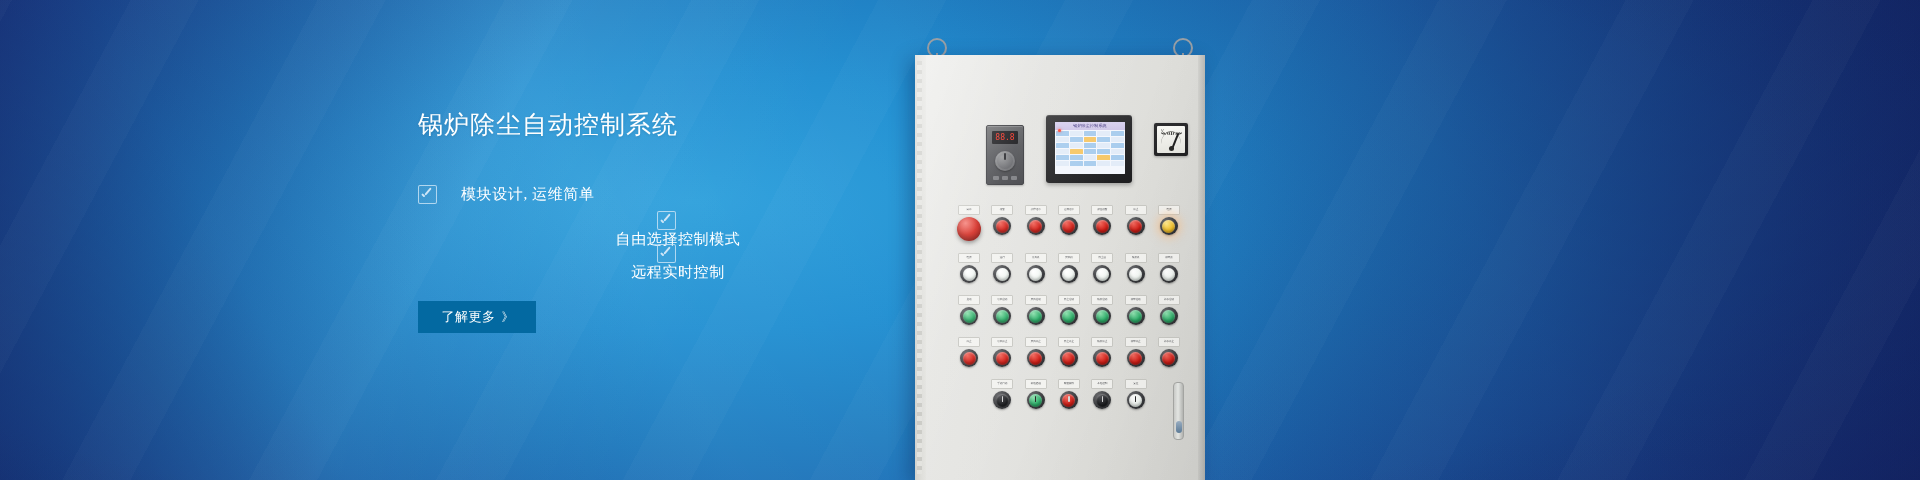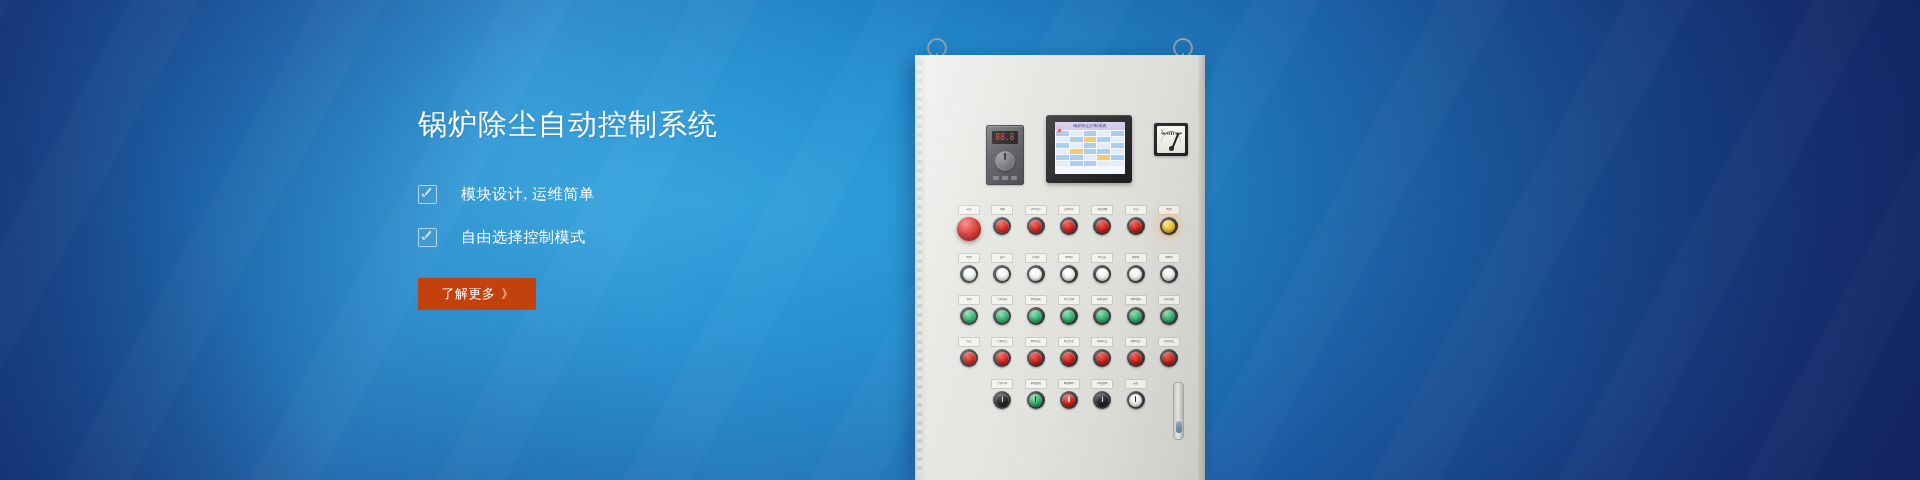--- a/index.html
+++ b/index.html
@@ -46,29 +46,29 @@
       rgba(255,255,255,0) 165px);
   }
   .bg-vig{
     position:absolute;inset:0;
     background:radial-gradient(130% 165% at 40% 45%, rgba(0,0,0,0) 40%, rgba(10,22,72,.30) 78%, rgba(8,18,64,.55) 100%);
   }
 
   
   .copy{position:absolute;left:418px;top:104px;width:520px;}
   .headline{
-    color:#ffffff;font-size:29px;line-height:40px;letter-spacing:1px;
+    color:#ffffff;font-size:25px;line-height:40px;letter-spacing:1px;
     font-weight:400;margin:0 0 34px 0;white-space:nowrap;
     text-shadow:0 1px 3px rgba(0,0,0,.12);
   }
   .feature-list{list-style:none;margin:0;padding:0;font-family:Liberation Serif, serif;}
   .feature-row{
     display:flex;align-items:center;height:33px;margin-bottom:0px;
   }
-  .feature-row + .feature-row{margin-top:10px;}
+  .feature-row + .feature-row{margin-top:0px;flex-direction:column;}
   .check-box{
     width:17px;height:17px;flex:0 0 17px;
     border:1px solid rgba(198,226,245,.85);
     border-radius:2px;position:relative;margin-right:24px;
     background:rgba(255,255,255,.04);
   }
   .check-box::before{
     content:"";position:absolute;left:3px;top:7px;
     width:4px;height:1.6px;background:#cfe6f7;
     transform:rotate(45deg);transform-origin:left center;border-radius:1px;
@@ -77,21 +77,21 @@
     content:"";position:absolute;left:6px;top:8.4px;
     width:8.5px;height:1.6px;background:#cfe6f7;
     transform:rotate(-50deg);transform-origin:left center;border-radius:1px;
   }
   .feature-text{
     color:#ffffff;font-size:15px;letter-spacing:.6px;white-space:nowrap;
   }
   .cta{
     display:inline-flex;align-items:center;justify-content:center;
     margin-top:24px;width:118px;height:32px;
-    background:#c2410c;color:#ffffff;font-size:13px;letter-spacing:.5px;
+    background:#0369a1;color:#ffffff;font-size:13px;letter-spacing:.5px;
     border:none;cursor:pointer;font-family:inherit;
   }
   .cta .cta-arrow{margin-left:6px;font-size:12px;letter-spacing:-1px;}
 
   
   .cabinet-wrap{position:absolute;left:905px;top:38px;width:320px;height:442px;}
   .hook{
     position:absolute;top:0;width:16px;height:16px;
     border:2px solid #9aa0a6;border-radius:50%;background:transparent;
   }
@@ -264,20 +264,24 @@
     <h1 class="headline">锅炉除尘自动控制系统</h1>
 
     <ul class="feature-list">
       <li class="feature-row">
         <span class="check-box"></span>
         <span class="feature-text">模块设计, 运维简单</span>
       </li>
       <li class="feature-row">
         <span class="check-box"></span>
         <span class="feature-text">自由选择控制模式</span>
+      </li>
+      <li class="feature-row">
+        <span class="check-box"></span>
+        <span class="feature-text">远程实时控制</span>
       </li>
     </ul>
 
     <button class="cta">
       <span>了解更多</span>
       <span class="cta-arrow">》</span>
     </button>
   </div>
 
   <div class="cabinet-wrap">

